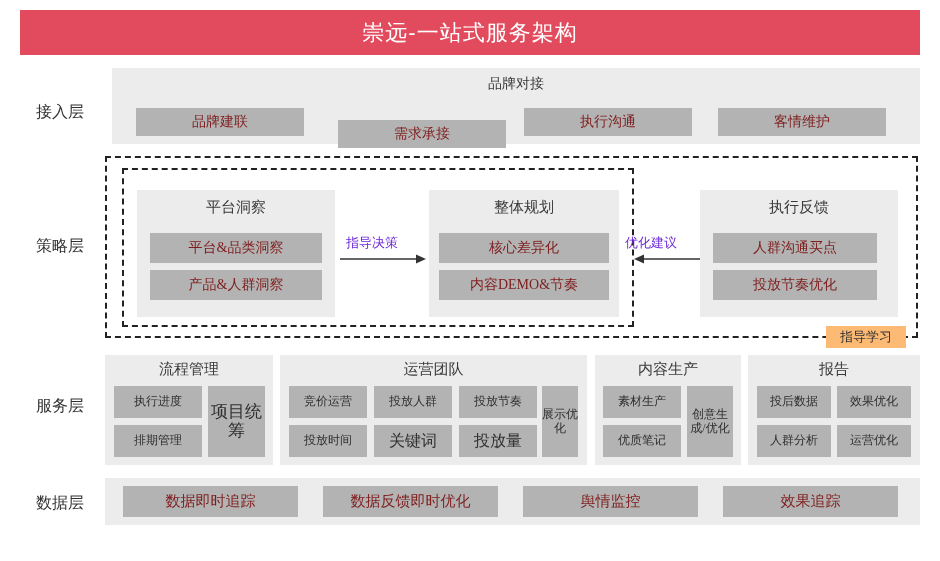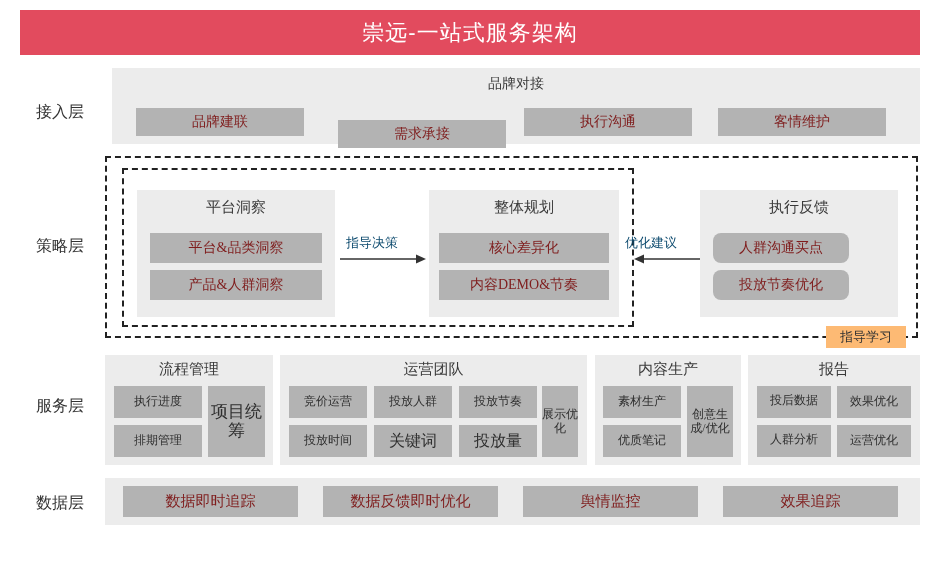--- a/index.html
+++ b/index.html
@@ -99,28 +99,28 @@
   .strat-group { position: absolute; background: #ececec; }
   #strat-g1 { left: 137px; top: 190px; width: 198px; height: 127px; }
   #strat-g2 { left: 429px; top: 190px; width: 190px; height: 127px; }
   #strat-g3 { left: 700px; top: 190px; width: 198px; height: 127px; }
   .strat-group .panel-title { top: 8px; font-size: 15px; }
   .strat-chip { height: 30px; font-size: 14px; }
   .strat-chip.r1 { top: 43px; }
   .strat-chip.r2 { top: 80px; }
   #strat-g1 .strat-chip { left: 13px; width: 172px; }
   #strat-g2 .strat-chip { left: 10px; width: 170px; }
-  #strat-g3 .strat-chip { left: 13px; width: 136px; border-radius: 8px; }
+  #strat-g3 .strat-chip { left: 13px; width: 164px; }
 
   
   .arrow-wrap { position: absolute; }
   .arrow-label {
     position: absolute;
     font-size: 13px;
-    color: #0c4a6e;
+    color: #6d28d9;
     white-space: nowrap;
   }
   #arrow1 { left: 340px; top: 252px; width: 86px; height: 14px; }
   #arrow1-label { left: 346px; top: 234px; }
   #arrow2 { left: 634px; top: 252px; width: 66px; height: 14px; }
   #arrow2-label { left: 625px; top: 234px; }
 
   
   #guide-learn {
     position: absolute;
@@ -158,21 +158,21 @@
   #svc-p2 .tall { left: 262px; top: 31px; width: 36px; height: 71px; font-size: 12px; }
 
   
   #svc-p3 .small { font-size: 12px; height: 32px; width: 78px; left: 8px; }
   #svc-p3 .small.r1 { top: 31px; }
   #svc-p3 .small.r2 { top: 70px; }
   #svc-p3 .tall { left: 92px; top: 31px; width: 46px; height: 71px; font-size: 12px; }
 
   
   #svc-p4 .small { font-size: 12px; height: 32px; width: 74px; }
-  #svc-p4 .c1 { left: 9px; font-family: Liberation Mono, monospace; }
+  #svc-p4 .c1 { left: 9px; }
   #svc-p4 .c2 { left: 89px; }
   #svc-p4 .r1 { top: 31px; }
   #svc-p4 .r2 { top: 70px; }
 
   
   #data-panel { left: 105px; top: 478px; width: 815px; height: 47px; }
   .data-chip { top: 8px; height: 31px; width: 175px; font-size: 15px; }
 </style>
 </head>
 <body>

